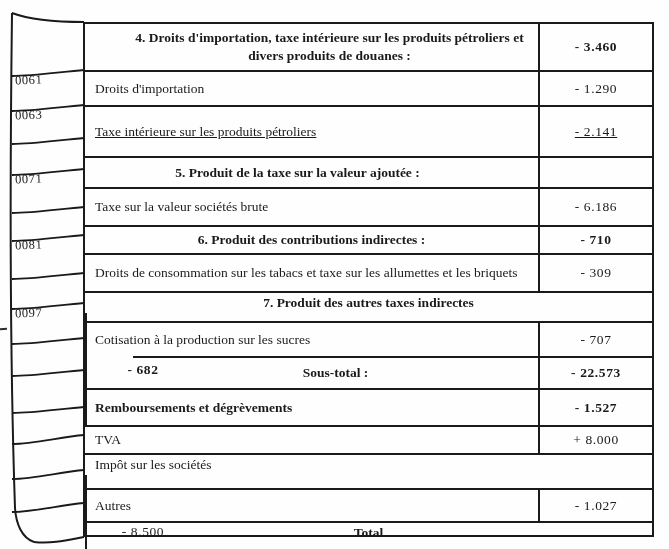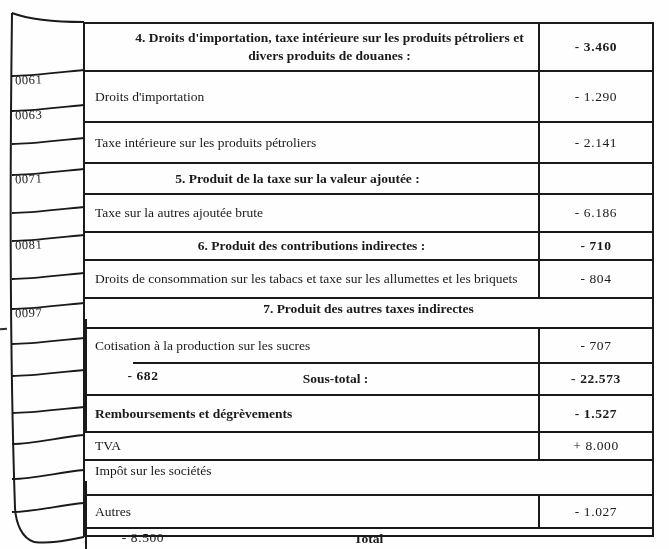--- a/index.html
+++ b/index.html
@@ -109,43 +109,43 @@
       <span class="code" style="left: 15px; top: 108px;">0063</span>
       <span class="code" style="left: 15px; top: 172px;">0071</span>
       <span class="code" style="left: 15px; top: 238px;">0081</span>
       <span class="code" style="left: 15px; top: 306px;">0097</span>
     </div>
   <div id="main-table">
       <div class="row align-center bold" style="height: 46px;">
         <div class="cell-label">4. Droits d'importation, taxe intérieure sur les produits pétroliers et divers produits de douanes :</div>
         <div class="cell-value">- 3.460</div>
       </div>
-      <div class="row align-left" style="height: 51px;">
+      <div class="row align-left" style="height: 35px;">
         <div class="cell-label">Droits d'importation</div>
         <div class="cell-value">- 1.290</div>
       </div>
-      <div class="row align-left" style="height: 41px;">
+      <div class="row align-left" style="height: 51px; text-decoration: underline;">
         <div class="cell-label">Taxe intérieure sur les produits pétroliers</div>
         <div class="cell-value">- 2.141</div>
       </div>
       <div class="row align-center bold" style="height: 31px; gap: 28px;">
         <div class="cell-label">5. Produit de la taxe sur la valeur ajoutée :</div>
         <div class="cell-value"></div>
       </div>
       <div class="row align-left" style="height: 38px;">
-        <div class="cell-label">Taxe sur la autres ajoutée brute</div>
+        <div class="cell-label">Taxe sur la valeur sociétés brute</div>
         <div class="cell-value">- 6.186</div>
       </div>
       <div class="row align-center bold" style="height: 28px;">
         <div class="cell-label">6. Produit des contributions indirectes :</div>
         <div class="cell-value">- 710</div>
       </div>
       <div class="row align-left" style="height: 38px;">
         <div class="cell-label">Droits de consommation sur les tabacs et taxe sur les allumettes et les briquets</div>
-        <div class="cell-value">- 804</div>
+        <div class="cell-value">- 309</div>
       </div>
       <div class="row align-center bold" style="height: 30px; flex-direction: column;">
         <div class="cell-label">7. Produit des autres taxes indirectes</div>
         <div class="cell-value">- 682</div>
       </div>
       <div class="row align-left" style="height: 35px;">
         <div class="cell-label">Cotisation à la production sur les sucres</div>
         <div class="cell-value">- 707</div>
       </div>
       <div class="row align-center bold" style="height: 32px; margin-left: 48px;">

